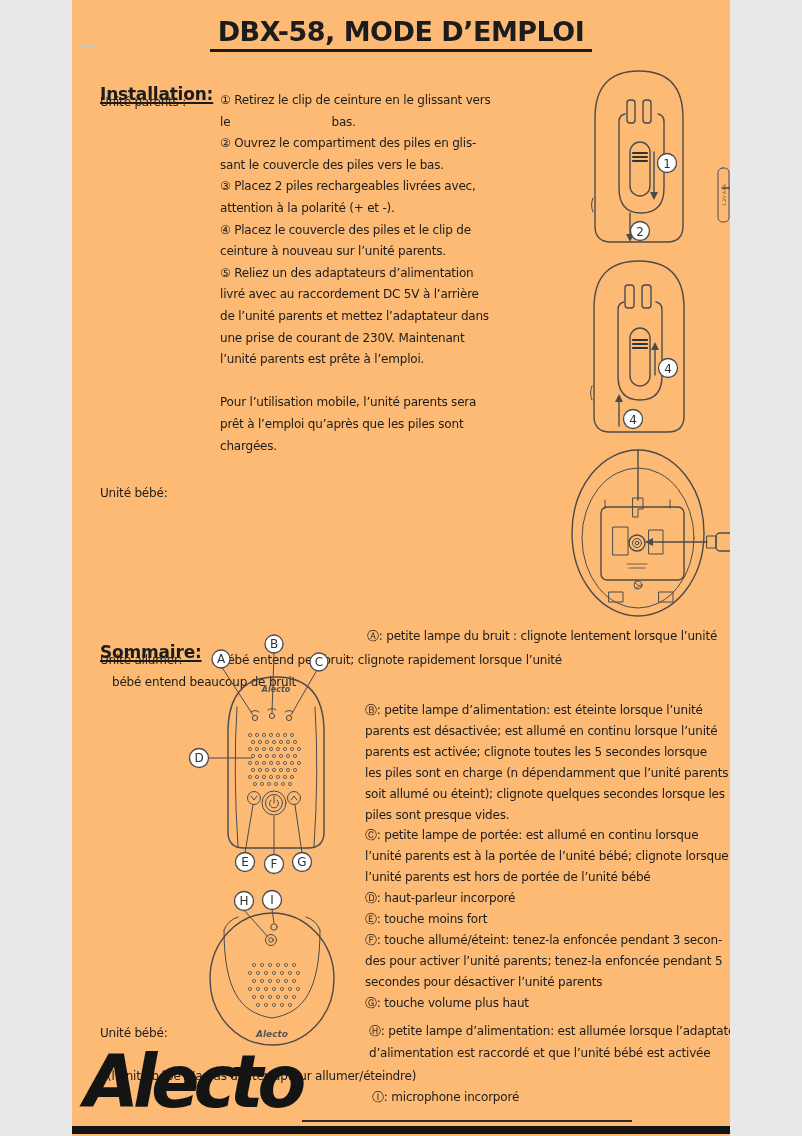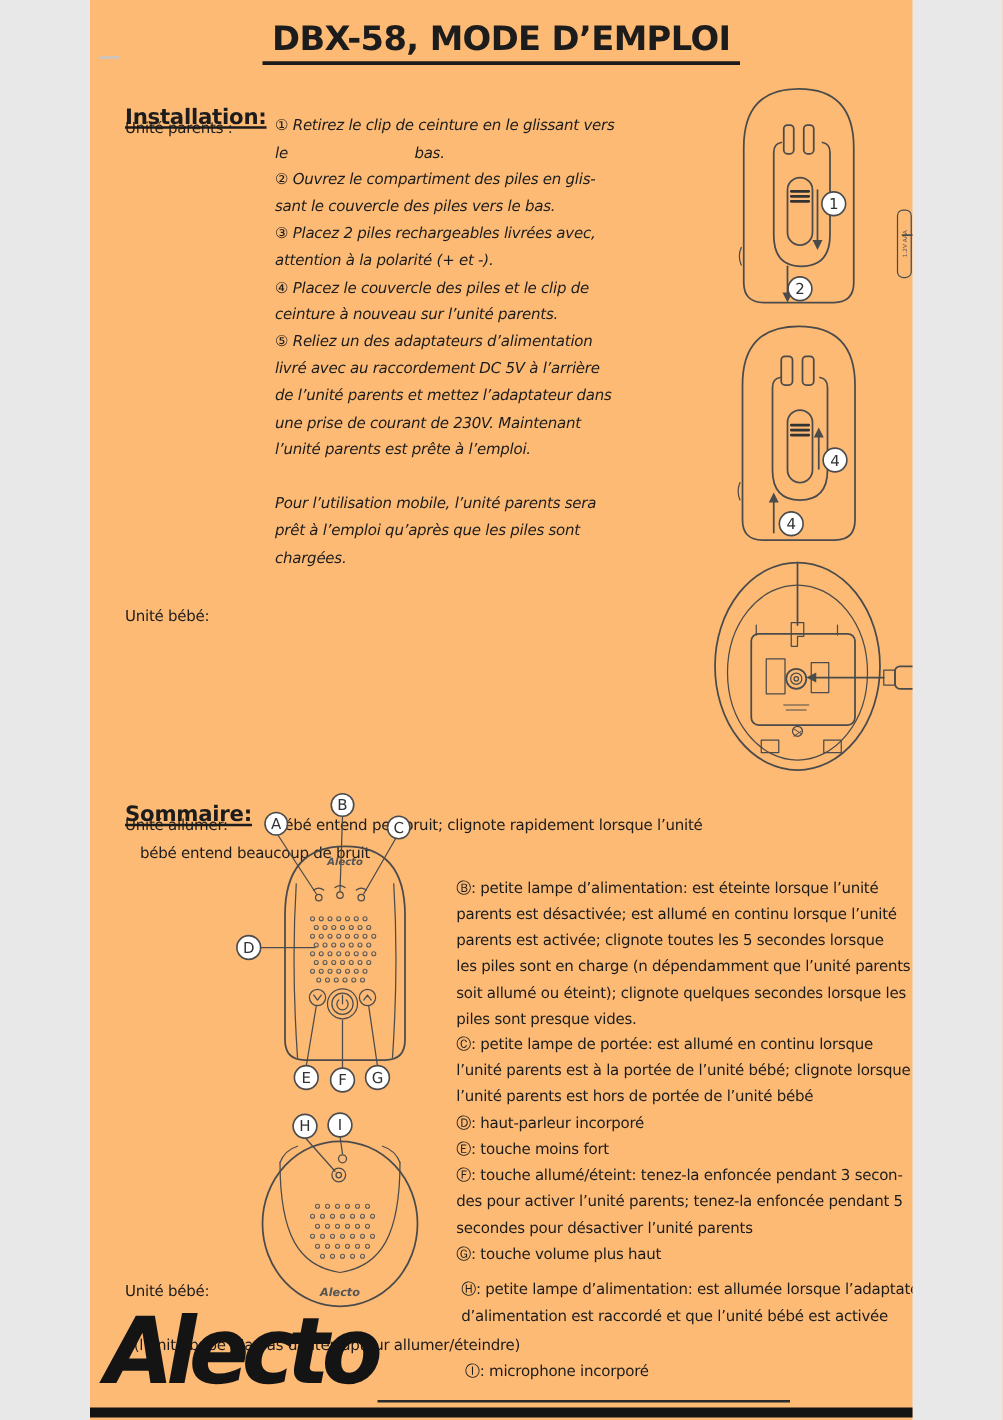--- a/index.html
+++ b/index.html
@@ -35,21 +35,21 @@
 
 <div class="page">
 
   <div class="title-wrap">
     <span class="title-inner">DBX-58, MODE D’EMPLOI</span>
   </div>
   <div class="corner-dash"></div>
 
   <div class="t b u" style="left:28px;top:70px;font-size:17px;">Installation:</div>
   <div class="t" style="left:28px;top:92px;">Unité parents :</div>
-  <div class="t steps" style="left:148px;top:90px;font-style:italic;">① Retirez le clip de ceinture en le glissant vers
+  <div class="t steps" style="left:148px;top:90px;">① Retirez le clip de ceinture en le glissant vers
 le                            bas.
 ② Ouvrez le compartiment des piles en glis-
 sant le couvercle des piles vers le bas.
 ③ Placez 2 piles rechargeables livrées avec,
 attention à la polarité (+ et -).
 ④ Placez le couvercle des piles et le clip de
 ceinture à nouveau sur l’unité parents.
 ⑤ Reliez un des adaptateurs d’alimentation
 livré avec au raccordement DC 5V à l’arrière
 de l’unité parents et mettez l’adaptateur dans
@@ -185,20 +185,21 @@
       <rect x="301" y="130" width="10" height="42"></rect>
       <rect x="311" y="144" width="10" height="8" class="thin"></rect>
       <path d="M321,160 h4" class="thin"></path>
     </g>
     <path class="ah" d="M104,96 L104,104 L96,100 Z"></path>
     <circle class="callout" cx="201" cy="113" r="9.5"></circle>
     <text class="callout-txt" x="201" y="117.5">6</text>
   </svg>
 
   <div class="t b u" style="left:28px;top:628px;font-size:17px;">Sommaire:</div>
+  <div class="t colR" style="left:295px;top:626px;">Ⓐ: petite lampe du bruit : clignote lentement lorsque l’unité</div>
   <div class="t" style="left:28px;top:650px;">Unité allumer:</div>
   <div class="t colR" style="left:148px;top:650px;">bébé entend peu bruit; clignote rapidement lorsque l’unité</div>
   <div class="t colR" style="left:40px;top:672px;">bébé entend beaucoup de bruit</div>
   <div class="t colR" style="left:293px;top:689px;margin-top:11px;">Ⓑ: petite lampe d’alimentation: est éteinte lorsque l’unité
 parents est désactivée; est allumé en continu lorsque l’unité
 parents est activée; clignote toutes les 5 secondes lorsque
 les piles sont en charge (n dépendamment que l’unité parents
 soit allumé ou éteint); clignote quelques secondes lorsque les
 piles sont presque vides.
 Ⓒ: petite lampe de portée: est allumé en continu lorsque

